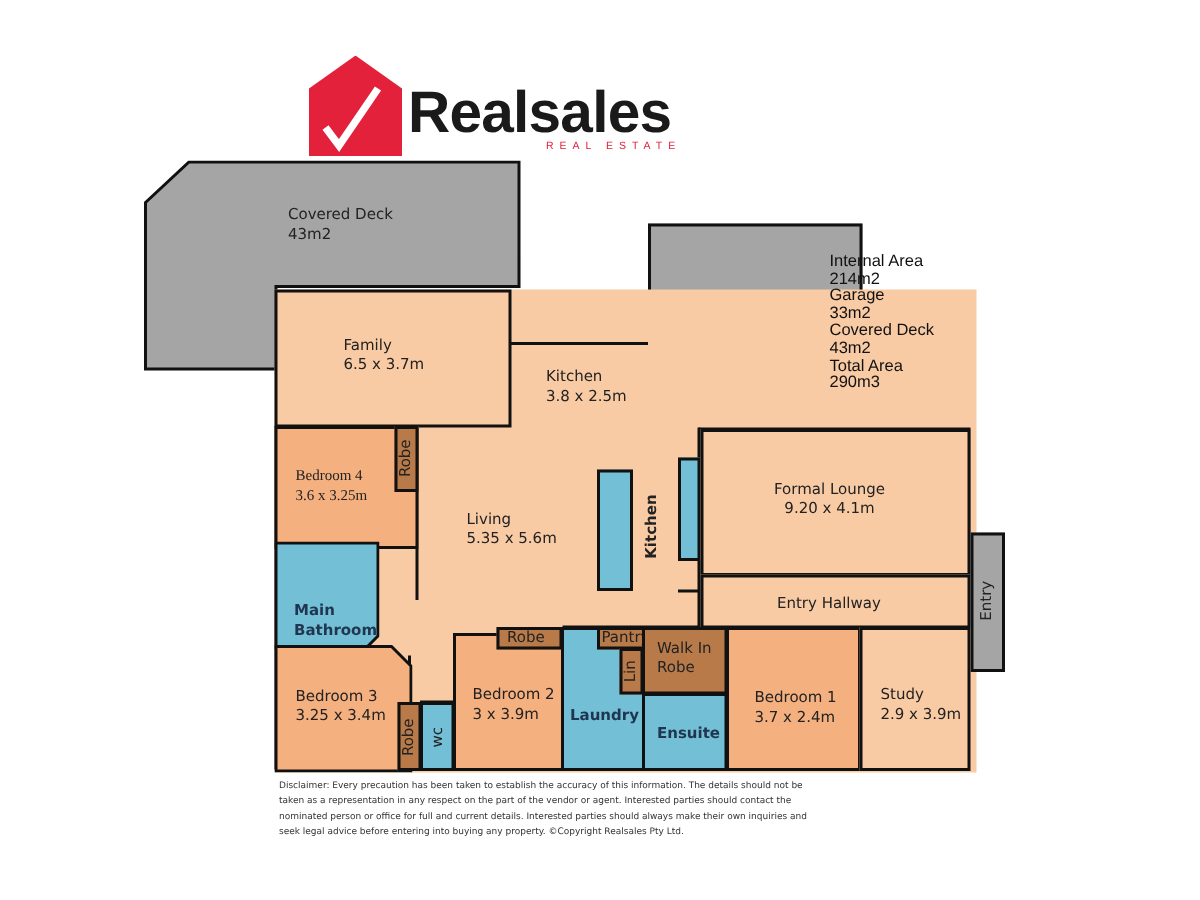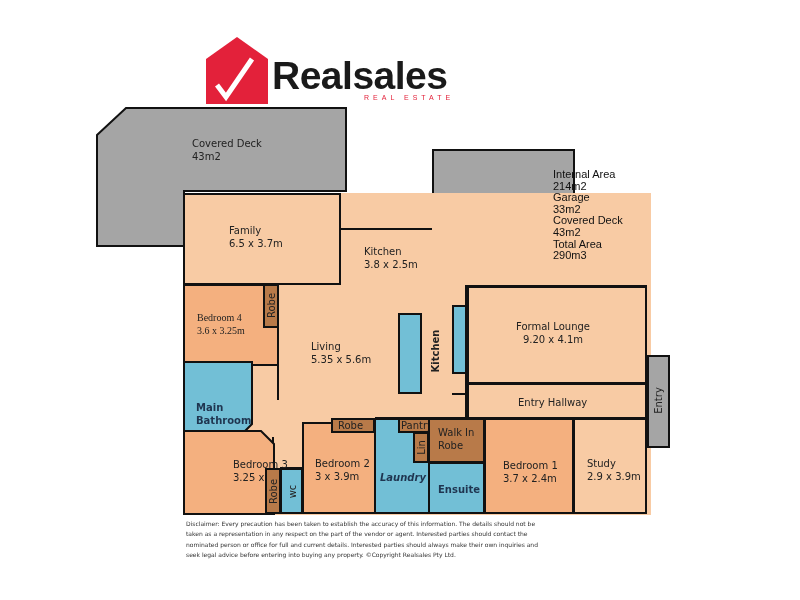--- a/index.html
+++ b/index.html
@@ -121,41 +121,41 @@
     <polygon points="1,1 69,1 69,63 61,71 1,71" fill="#72bfd6" stroke="#111" stroke-width="2"></polygon>
   </svg>
   <div class="lbl" style="left:196px;top:381px;font-weight:bold;color:#1f3550;margin-top:20px;">
     <div>Main</div>
     <div>Bathroom</div>
   </div>
 
   <svg class="abs" style="left:183px;top:430px;" width="92" height="85">
     <polygon points="1,1 78,1 91,14 91,84 1,84" fill="#f4b07f" stroke="#111" stroke-width="2"></polygon>
   </svg>
-  <div class="lbl" style="left:197px;top:458px;margin-left:36px;">
+  <div class="lbl" style="left:197px;top:458px;">
     <div>Bedroom 3</div>
     <div>3.25 x 3.4m</div>
   </div>
 
   <div class="room brown" style="left:265px;top:468px;width:16px;height:46px;"></div>
   <div class="vlbl" style="left:255px;top:486px;width:36px;text-align:center;">Robe</div>
 
   <div class="room blue" style="left:280px;top:468px;width:23px;height:46px;"></div>
   <div class="vlbl" style="left:276px;top:486px;width:32px;text-align:center;">wc</div>
 
   <div class="room orange" style="left:302px;top:422px;width:74px;height:92px;"></div>
   <div class="lbl" style="left:315px;top:457px;">
     <div>Bedroom 2</div>
     <div>3 x 3.9m</div>
   </div>
   <div class="room brown" style="left:331px;top:418px;width:44px;height:15px;"></div>
   <div class="lbl" style="left:338px;top:419px;">Robe</div>
 
   <div class="room blue" style="left:374px;top:418px;width:56px;height:96px;"></div>
-  <div class="lbl" style="left:380px;top:471px;font-weight:bold;color:#1f3550;font-style:italic;">Laundry</div>
+  <div class="lbl" style="left:380px;top:471px;font-weight:bold;color:#1f3550;">Laundry</div>
 
   <div class="room brown" style="left:398px;top:418px;width:37px;height:15px;"></div>
   <div class="lbl" style="left:401px;top:419px;">Pantry</div>
 
   <div class="room brown" style="left:413px;top:432px;width:16px;height:31px;"></div>
   <div class="vlbl" style="left:406px;top:442px;width:30px;text-align:center;">Lin</div>
 
   <div class="room brown" style="left:428px;top:418px;width:57px;height:45px;"></div>
   <div class="lbl" style="left:438px;top:426px;">
     <div>Walk In</div>

